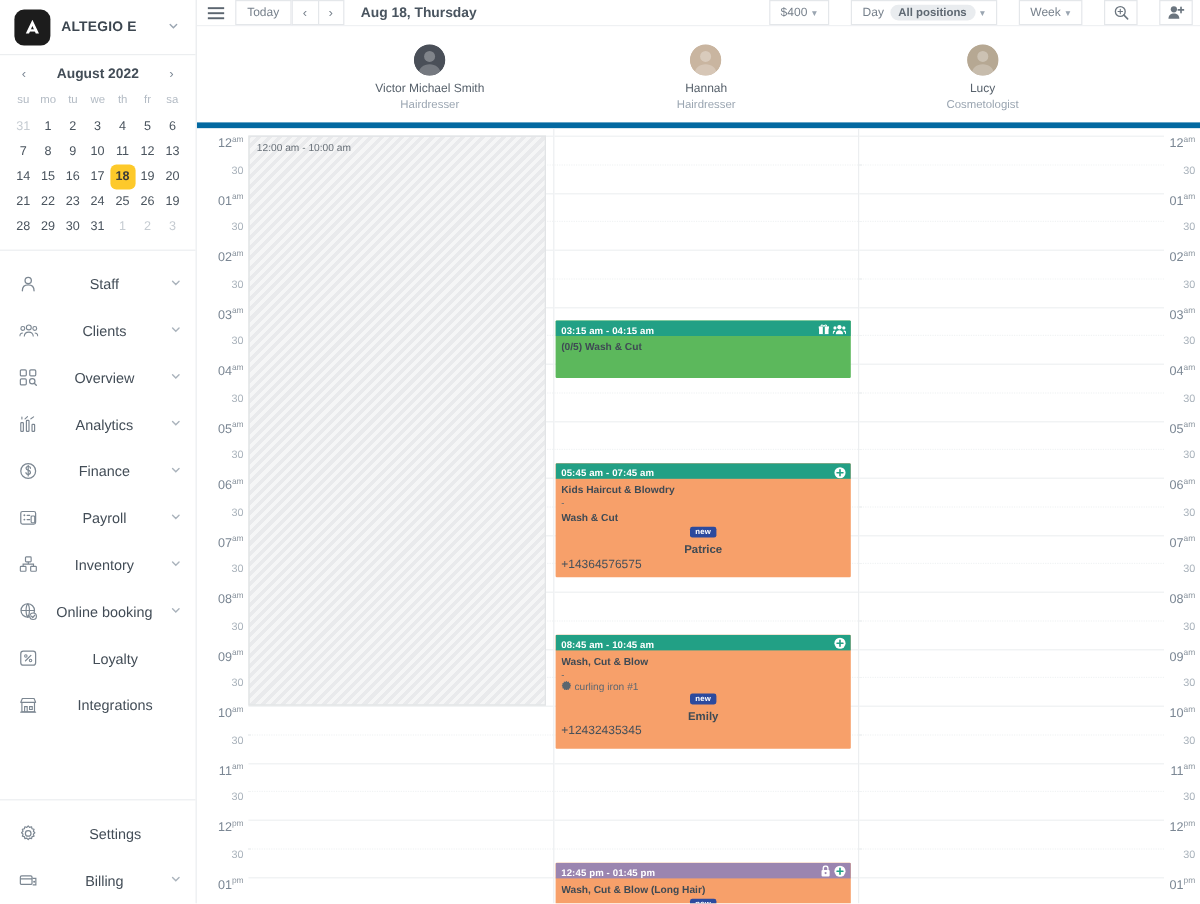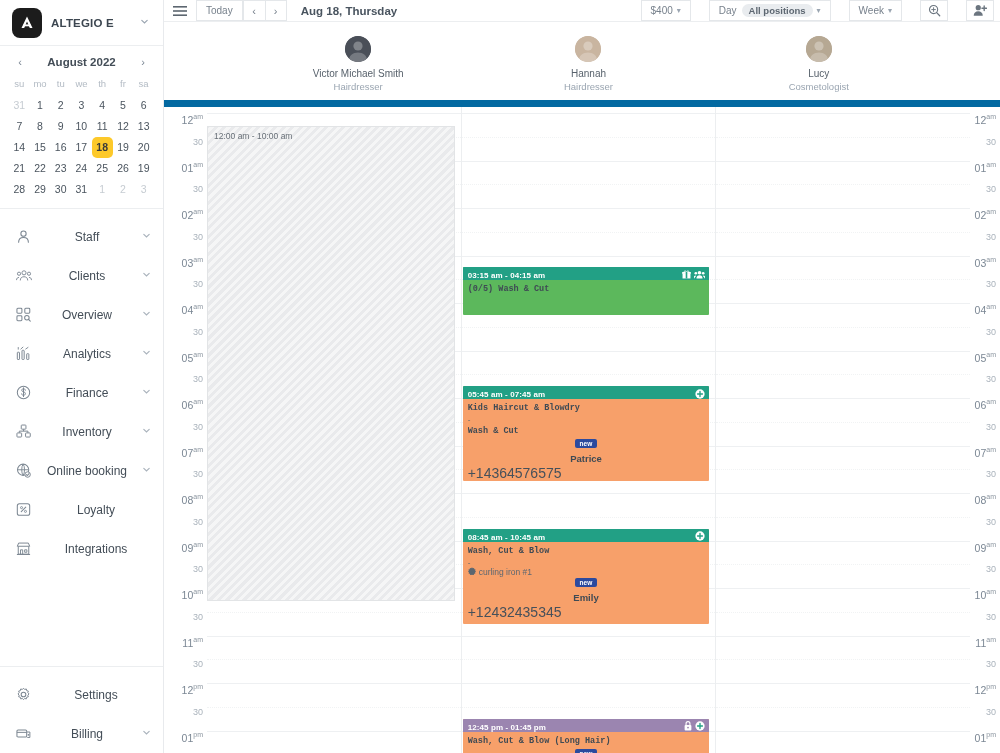--- a/index.html
+++ b/index.html
@@ -116,21 +116,21 @@
   }
   .tb-icon-btn {
     width: 28px; height: 21px; border: 1px solid #e4e7ea; background: #fff;
     display: flex; align-items: center; justify-content: center; cursor: pointer;
     color: #6b757f;
   }
 
   
   .staff-head {
     height: 85px; flex: 0 0 85px;
-    display: flex; border-bottom: 7px solid #0369a1;
+    display: flex; border-bottom: 5px solid #0369a1;
     background: #fff;
     gap: 36px;
   }
   .staff-gutter { flex: 0 0 43px; border-right: 1px solid transparent; }
   .staff-col {
     flex: 1; display: flex; flex-direction: column; align-items: center;
     justify-content: center; gap: 2px; cursor: pointer; min-width: 0;
     padding-top: 6px;
   }
   .avatar {
@@ -187,33 +187,33 @@
   .ev-head {
     height: 13px; display: flex; align-items: center;
     padding: 4px 4px 0 5px; color: #ffffff;
     font-size: 8px; font-weight: bold; letter-spacing: .1px;
   }
   .ev-time { flex: 1; white-space: nowrap; }
   .ev-icons { display: flex; align-items: center; gap: 3px; }
   .ev-body { padding: 3px 5px 4px 5px; }
   .ev-line {
     font-size: 8.5px; font-weight: bold; color: #3f4a54;
-    line-height: 1.55; white-space: nowrap; overflow: hidden; font-family: Liberation Mono, monospace;
+    line-height: 1.55; white-space: nowrap; overflow: hidden;
   }
   .ev-res {
     font-size: 8.5px; color: #5d6771; font-weight: normal;
     display: flex; align-items: center; gap: 3px;
   }
   .ev-client { display: flex; align-items: center; gap: 5px; margin-top: 1px; flex-direction: column; }
   .badge-new {
     background: #2c4a9e; color: #fff; font-size: 6.5px; font-weight: bold;
     padding: 1px 4px; border-radius: 2px; letter-spacing: .2px;
   }
   .ev-cname { font-size: 9.5px; color: #3f4a54; font-weight: bold; }
-  .ev-phone { font-size: 14px; color: #46505a; margin-top: 1px; }
+  .ev-phone { font-size: 10px; color: #46505a; margin-top: 1px; }
   .ev-sub { font-size: 8px; color: #5c666f; line-height: 1.2; }
 </style>
 </head>
 <body>
 
 <div class="app">
 
   <aside class="sidebar">
 
     <div class="brand">
@@ -352,20 +352,35 @@
             </svg>
           </span>
           <span class="nav-label">Finance</span>
           <span class="nav-caret"><svg width="9" height="9" viewBox="0 0 10 10">
               <path d="M2 3.7 L5 6.7 L8 3.7" stroke="#aab3bc" stroke-width="1.3" fill="none" stroke-linecap="round"></path>
             </svg></span>
         </div>
         <div class="nav-item">
           <span class="nav-ic">
             <svg width="15" height="15" viewBox="0 0 16 16">
+              <rect x="1.4" y="2.4" width="13.2" height="11.2" rx="1.6" stroke="#7c8792" stroke-width="1.1" fill="none"></rect>
+              <circle cx="4.6" cy="5.8" r=".85" fill="#7c8792"></circle>
+              <circle cx="4.6" cy="9.6" r=".85" fill="#7c8792"></circle>
+              <path d="M7 5.8 H9.4 M7 9.6 H9.4" stroke="#7c8792" stroke-width="1" stroke-linecap="round"></path>
+              <rect x="10.6" y="6.4" width="3.2" height="6" rx=".8" stroke="#7c8792" stroke-width="1.05" fill="none"></rect>
+            </svg>
+          </span>
+          <span class="nav-label">Payroll</span>
+          <span class="nav-caret"><svg width="9" height="9" viewBox="0 0 10 10">
+              <path d="M2 3.7 L5 6.7 L8 3.7" stroke="#aab3bc" stroke-width="1.3" fill="none" stroke-linecap="round"></path>
+            </svg></span>
+        </div>
+        <div class="nav-item">
+          <span class="nav-ic">
+            <svg width="15" height="15" viewBox="0 0 16 16">
               <rect x="5.6" y="1.1" width="5" height="4.4" rx=".7" stroke="#7c8792" stroke-width="1.05" fill="none"></rect>
               <rect x="1" y="9.5" width="5" height="4.4" rx=".7" stroke="#7c8792" stroke-width="1.05" fill="none"></rect>
               <rect x="10.2" y="9.5" width="5" height="4.4" rx=".7" stroke="#7c8792" stroke-width="1.05" fill="none"></rect>
               <path d="M8.1 5.6 V7.6 M3.5 9.4 V7.6 H12.7 V9.4" stroke="#7c8792" stroke-width="1.05" fill="none"></path>
             </svg>
           </span>
           <span class="nav-label">Inventory</span>
           <span class="nav-caret"><svg width="9" height="9" viewBox="0 0 10 10">
               <path d="M2 3.7 L5 6.7 L8 3.7" stroke="#aab3bc" stroke-width="1.3" fill="none" stroke-linecap="round"></path>
             </svg></span>
@@ -578,21 +593,21 @@
             <div class="gridline half" style="top: 409.75px;"></div>
             <div class="gridline" style="top: 433.5px;"></div>
             <div class="gridline half" style="top: 457.25px;"></div>
             <div class="gridline" style="top: 481px;"></div>
             <div class="gridline half" style="top: 504.75px;"></div>
             <div class="gridline" style="top: 528.5px;"></div>
             <div class="gridline half" style="top: 552.25px;"></div>
             <div class="gridline" style="top: 576px;"></div>
             <div class="gridline half" style="top: 599.75px;"></div>
             <div class="gridline" style="top: 623.5px;"></div>
-            <div class="blocked" style="top: 19px; height: 475px;">
+            <div class="blocked" style="top: 6px; height: 475px;">
               <div class="blocked-label">12:00 am - 10:00 am</div>
             </div>
           </div>
           <div class="col">
             <div class="gridline" style="top: 6px;"></div>
             <div class="gridline half" style="top: 29.75px;"></div>
             <div class="gridline" style="top: 53.5px;"></div>
             <div class="gridline half" style="top: 77.25px;"></div>
             <div class="gridline" style="top: 101px;"></div>
             <div class="gridline half" style="top: 124.75px;"></div>

